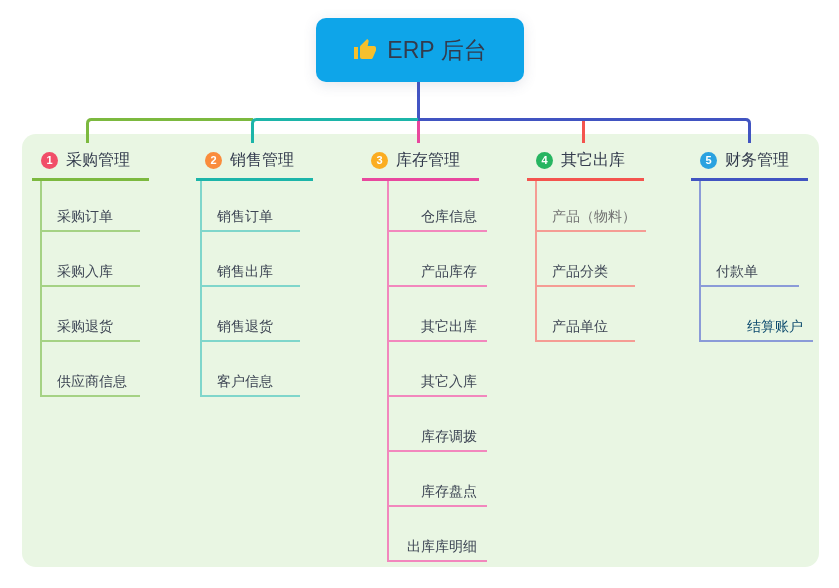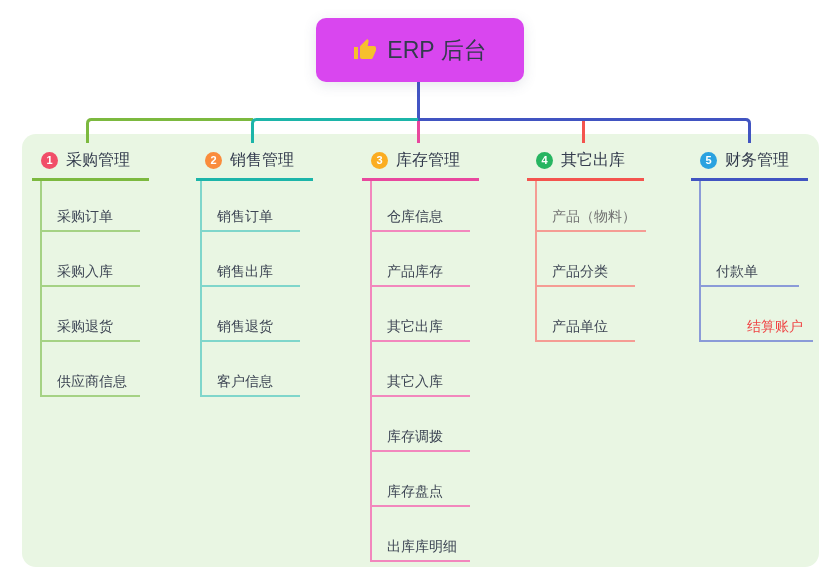--- a/index.html
+++ b/index.html
@@ -9,21 +9,21 @@
     overflow:hidden;
   }
   #canvas{position:absolute;inset:0;}
   .panel{
     position:absolute;left:22px;top:134px;width:797px;height:433px;
     border-radius:14px;
   }
   #wires{position:absolute;left:0;top:0;z-index:2;}
   .root-card{
     position:absolute;left:316px;top:18px;width:208px;height:64px;z-index:3;
-    background:#d946ef;border-radius:10px;
+    background:#0ea5e9;border-radius:10px;
     box-shadow:0 3px 14px rgba(70,80,110,0.14);
     display:flex;align-items:center;justify-content:center;gap:10px;
     font-size:23px;color:#333b4d;cursor:default;
   }
   .branch-header{
     position:absolute;z-index:3;top:150px;min-width:117px;box-sizing:border-box;
     padding:0 6px 7px 9px;border-bottom:3px solid #000;
     display:flex;align-items:center;gap:8px;white-space:nowrap;
     font-size:16px;
   }
@@ -32,21 +32,21 @@
     color:#fff;font-size:11px;font-weight:bold;line-height:17px;text-align:center;
   }
   .vline{position:absolute;width:2px;z-index:2;top:179px;}
   .child{
     position:absolute;z-index:3;box-sizing:border-box;min-width:100px;
     padding:0 10px 4px 17px;border-bottom:2px solid #000;
     font-size:14px;line-height:20px;white-space:nowrap;
   }
   
   .c1{left:32px;} .c2{left:196px;} .c3{left:362px;} .c4{left:527px;} .c5{left:691px;}
-  .v1{left:40px;} .v2{left:200px;} .v3{left:370px;} .v4{left:535px;} .v5{left:699px;}
+  .v1{left:40px;} .v2{left:200px;} .v3{left:387px;text-align:right;} .v4{left:535px;} .v5{left:699px;}
   
   .r0{top:206px;} .r1{top:261px;} .r2{top:316px;} .r3{top:371px;}
   .r4{top:426px;} .r5{top:481px;} .r6{top:536px;}
   .h218{height:218px;} .h383{height:383px;} .h163{height:163px;}
 </style>
 </head>
 <body>
 
 <div id="canvas" style="color: rgb(51, 59, 77);">
 
@@ -111,15 +111,15 @@
   <div class="child v4 r0" style="border-bottom-color: rgb(245, 156, 148); color: #737373;">产品（物料）</div>
   <div class="child v4 r1" style="border-bottom-color: rgb(245, 156, 148); color: rgb(61, 69, 84);">产品分类</div>
   <div class="child v4 r2" style="border-bottom-color: rgb(245, 156, 148); color: rgb(61, 69, 84);">产品单位</div>
 
   <div class="branch-header c5" style="border-bottom-color: rgb(65, 84, 193);">
     <span class="badge" style="background-color: rgb(42, 162, 224);">5</span>
     <span>财务管理</span>
   </div>
   <div class="vline v5 h163" style="background-color: rgb(139, 155, 216);"></div>
   <div class="child v5 r1" style="border-bottom-color: rgb(139, 155, 216); color: rgb(61, 69, 84);">付款单</div>
-  <div class="child v5 r2" style="border-bottom-color: rgb(139, 155, 216); color: #ef4444; padding-left: 48px;">结算账户</div>
+  <div class="child v5 r2" style="border-bottom-color: rgb(139, 155, 216); color: #0c4a6e; padding-left: 48px;">结算账户</div>
 
 </div>
 
 </body></html>

